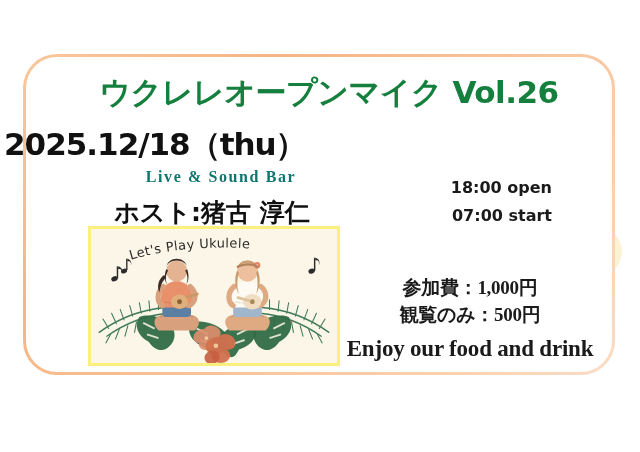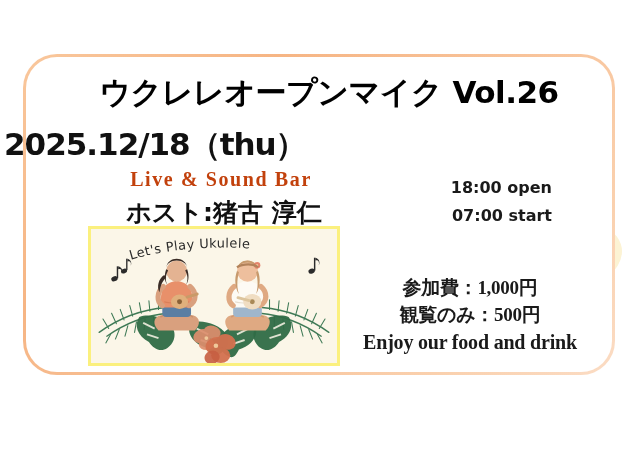--- a/index.html
+++ b/index.html
@@ -77,21 +77,21 @@
     position: absolute;
     left: 0; top: 72px;
     width: 640px;
     text-align: center;
     padding-left: 18px;
     box-sizing: border-box;
     font-family: "DejaVu Sans", sans-serif;
     font-weight: bold;
     font-size: 31px;
     letter-spacing: -0.5px;
-    color: #000000;
+    color: #15803d;
     white-space: nowrap;
   }
 
   .date {
     position: absolute;
     left: 4px; top: 124px;
     width: 640px;
     padding-right: 36px;
     box-sizing: border-box;
     font-family: "DejaVu Sans", sans-serif;
@@ -103,28 +103,28 @@
   }
 
   
   .venue {
     position: absolute;
     left: 91px; top: 168px;
     width: 260px;
     text-align: center;
     font-family: "Liberation Serif", serif;
     font-weight: bold;
-    font-size: 20px;
+    font-size: 16px;
     letter-spacing: 1.6px;
-    color: #c2410c;
+    color: #0f766e;
     white-space: nowrap;
   }
   .host {
     position: absolute;
-    left: 88px; top: 196px;
+    left: 76px; top: 196px;
     width: 272px;
     text-align: center;
     font-family: "DejaVu Sans", sans-serif;
     font-weight: bold;
     font-size: 25px;
     letter-spacing: 0px;
     color: #101010;
     white-space: nowrap;
   }
 
@@ -164,25 +164,25 @@
     font-weight: bold;
     color: #1a1a1a;
   }
   .fee-line {
     font-size: 19px;
     line-height: 27px;
     white-space: nowrap;
     letter-spacing: -0.3px;
   }
   .enjoy {
-    font-size: 20px;
+    font-size: 23px;
     line-height: 26px;
     white-space: nowrap;
     letter-spacing: -0.2px;
-    margin-top: 1px;
+    margin-top: 8px;
   }
 </style>
 </head>
 <body>
 
 <div id="flyer">
 
   <div class="watermark">
     <svg class="wm-svg" viewBox="0 0 640 240" xmlns="http://www.w3.org/2000/svg" aria-hidden="true">
 

